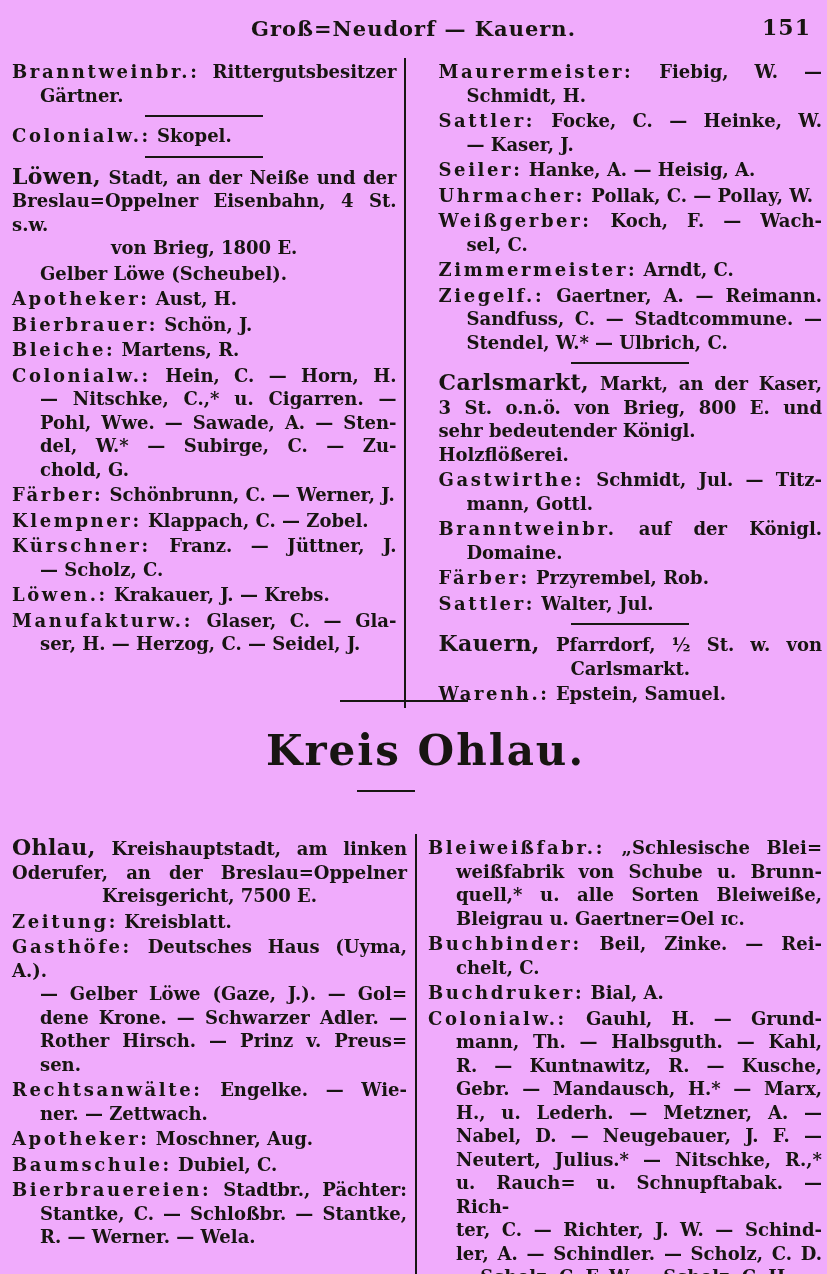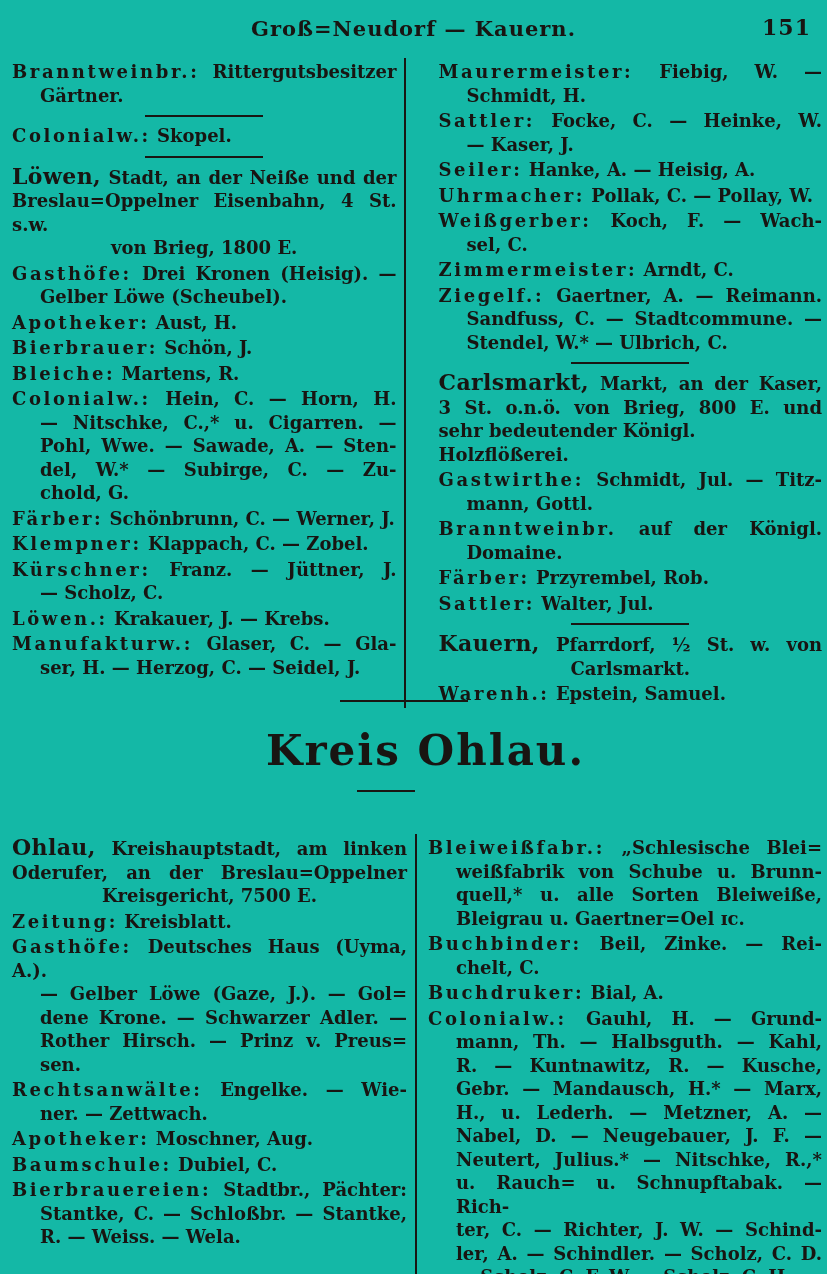--- a/index.html
+++ b/index.html
@@ -4,21 +4,21 @@
 <style>
   html, body { margin: 0; padding: 0; }
   body {
     width: 827px; height: 1274px;
     background: #e9e8e4;
     font-family: "DejaVu Serif", serif;
   }
   .page {
     position: absolute; left: 0; top: 0;
     width: 827px; height: 1274px;
-    background: #14b8a6;
+    background: #f0abfc;
     color: #181512;
     font-weight: 700;
     overflow: hidden;
   }
   
   .running-header {
     position: absolute; top: 16px; left: 0; right: 0;
     text-align: center;
     font-size: 21px; letter-spacing: 1px;
   }
@@ -96,21 +96,20 @@
         <div class="entry">
           <div class="line"><span class="head">Colonialw.:</span><span class="rest"> Skopel.</span></div>
         </div>
         <div class="col-rule"></div>
         <div class="entry">
           <div class="line j"><span class="phead">Löwen,</span><span class="rest"> Stadt, an der Neiße und der</span></div>
           <div class="line j">Breslau=Oppelner Eisenbahn, 4 St. s.w.</div>
           <div class="line center">von Brieg, 1800 E.</div>
         </div>
         <div class="entry">
-          <div class="line j"><span class="head">Gasthöfe:</span><span class="rest"> Drei Kronen (Heisig). —</span></div>
           <div class="line indent">Gelber Löwe (Scheubel).</div>
         </div>
         <div class="entry">
           <div class="line"><span class="head">Apotheker:</span><span class="rest"> Aust, H.</span></div>
         </div>
         <div class="entry">
           <div class="line"><span class="head">Bierbrauer:</span><span class="rest"> Schön, J.</span></div>
         </div>
         <div class="entry">
           <div class="line"><span class="head">Bleiche:</span><span class="rest"> Martens, R.</span></div>
@@ -227,21 +226,21 @@
         </div>
         <div class="entry">
           <div class="line"><span class="head">Apotheker:</span><span class="rest"> Moschner, Aug.</span></div>
         </div>
         <div class="entry">
           <div class="line"><span class="head">Baumschule:</span><span class="rest"> Dubiel, C.</span></div>
         </div>
         <div class="entry">
           <div class="line j"><span class="head">Bierbrauereien:</span><span class="rest"> Stadtbr., Pächter:</span></div>
           <div class="line indent j">Stantke, C. — Schloßbr. — Stantke,</div>
-          <div class="line indent">R. — Weiss. — Wela.</div>
+          <div class="line indent">R. — Werner. — Wela.</div>
         </div>
       </div>
     <div class="col right">
         <div class="entry">
           <div class="line j"><span class="head">Bleiweißfabr.:</span><span class="rest"> „Schlesische Blei=</span></div>
           <div class="line indent j">weißfabrik von Schube u. Brunn-</div>
           <div class="line indent j">quell,* u. alle Sorten Bleiweiße,</div>
           <div class="line indent">Bleigrau u. Gaertner=Oel ɪc.</div>
         </div>
         <div class="entry">

